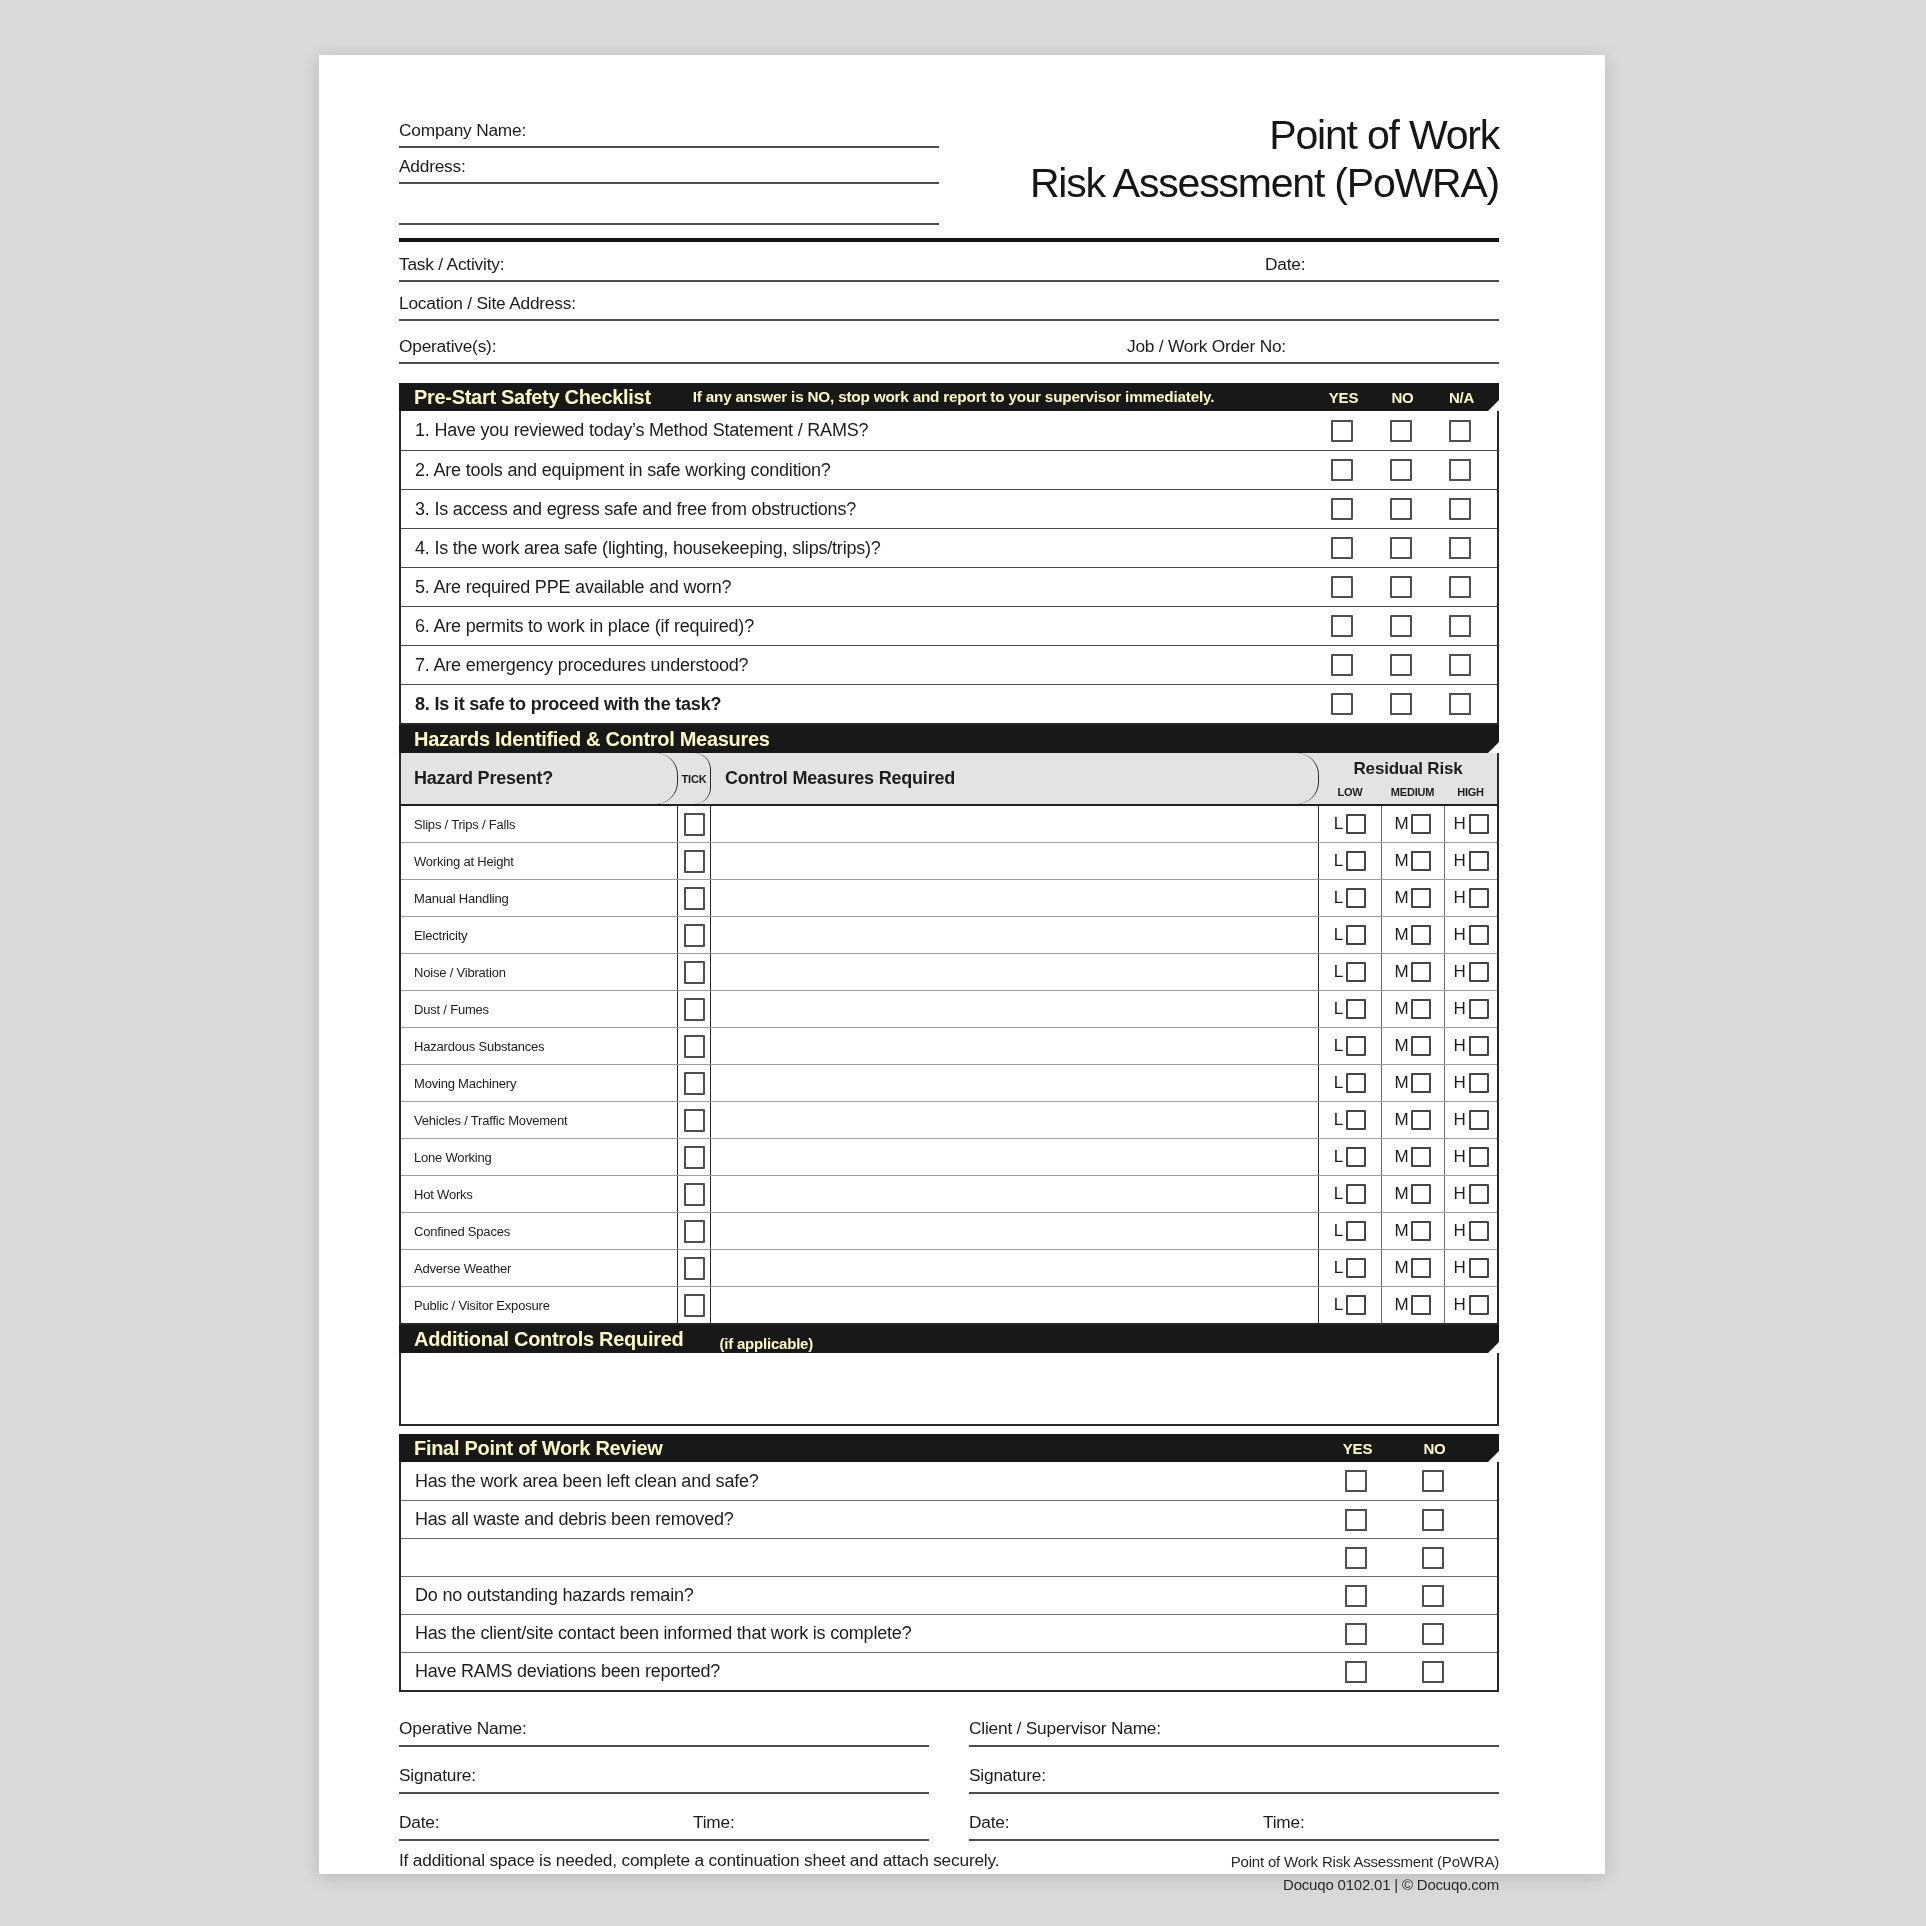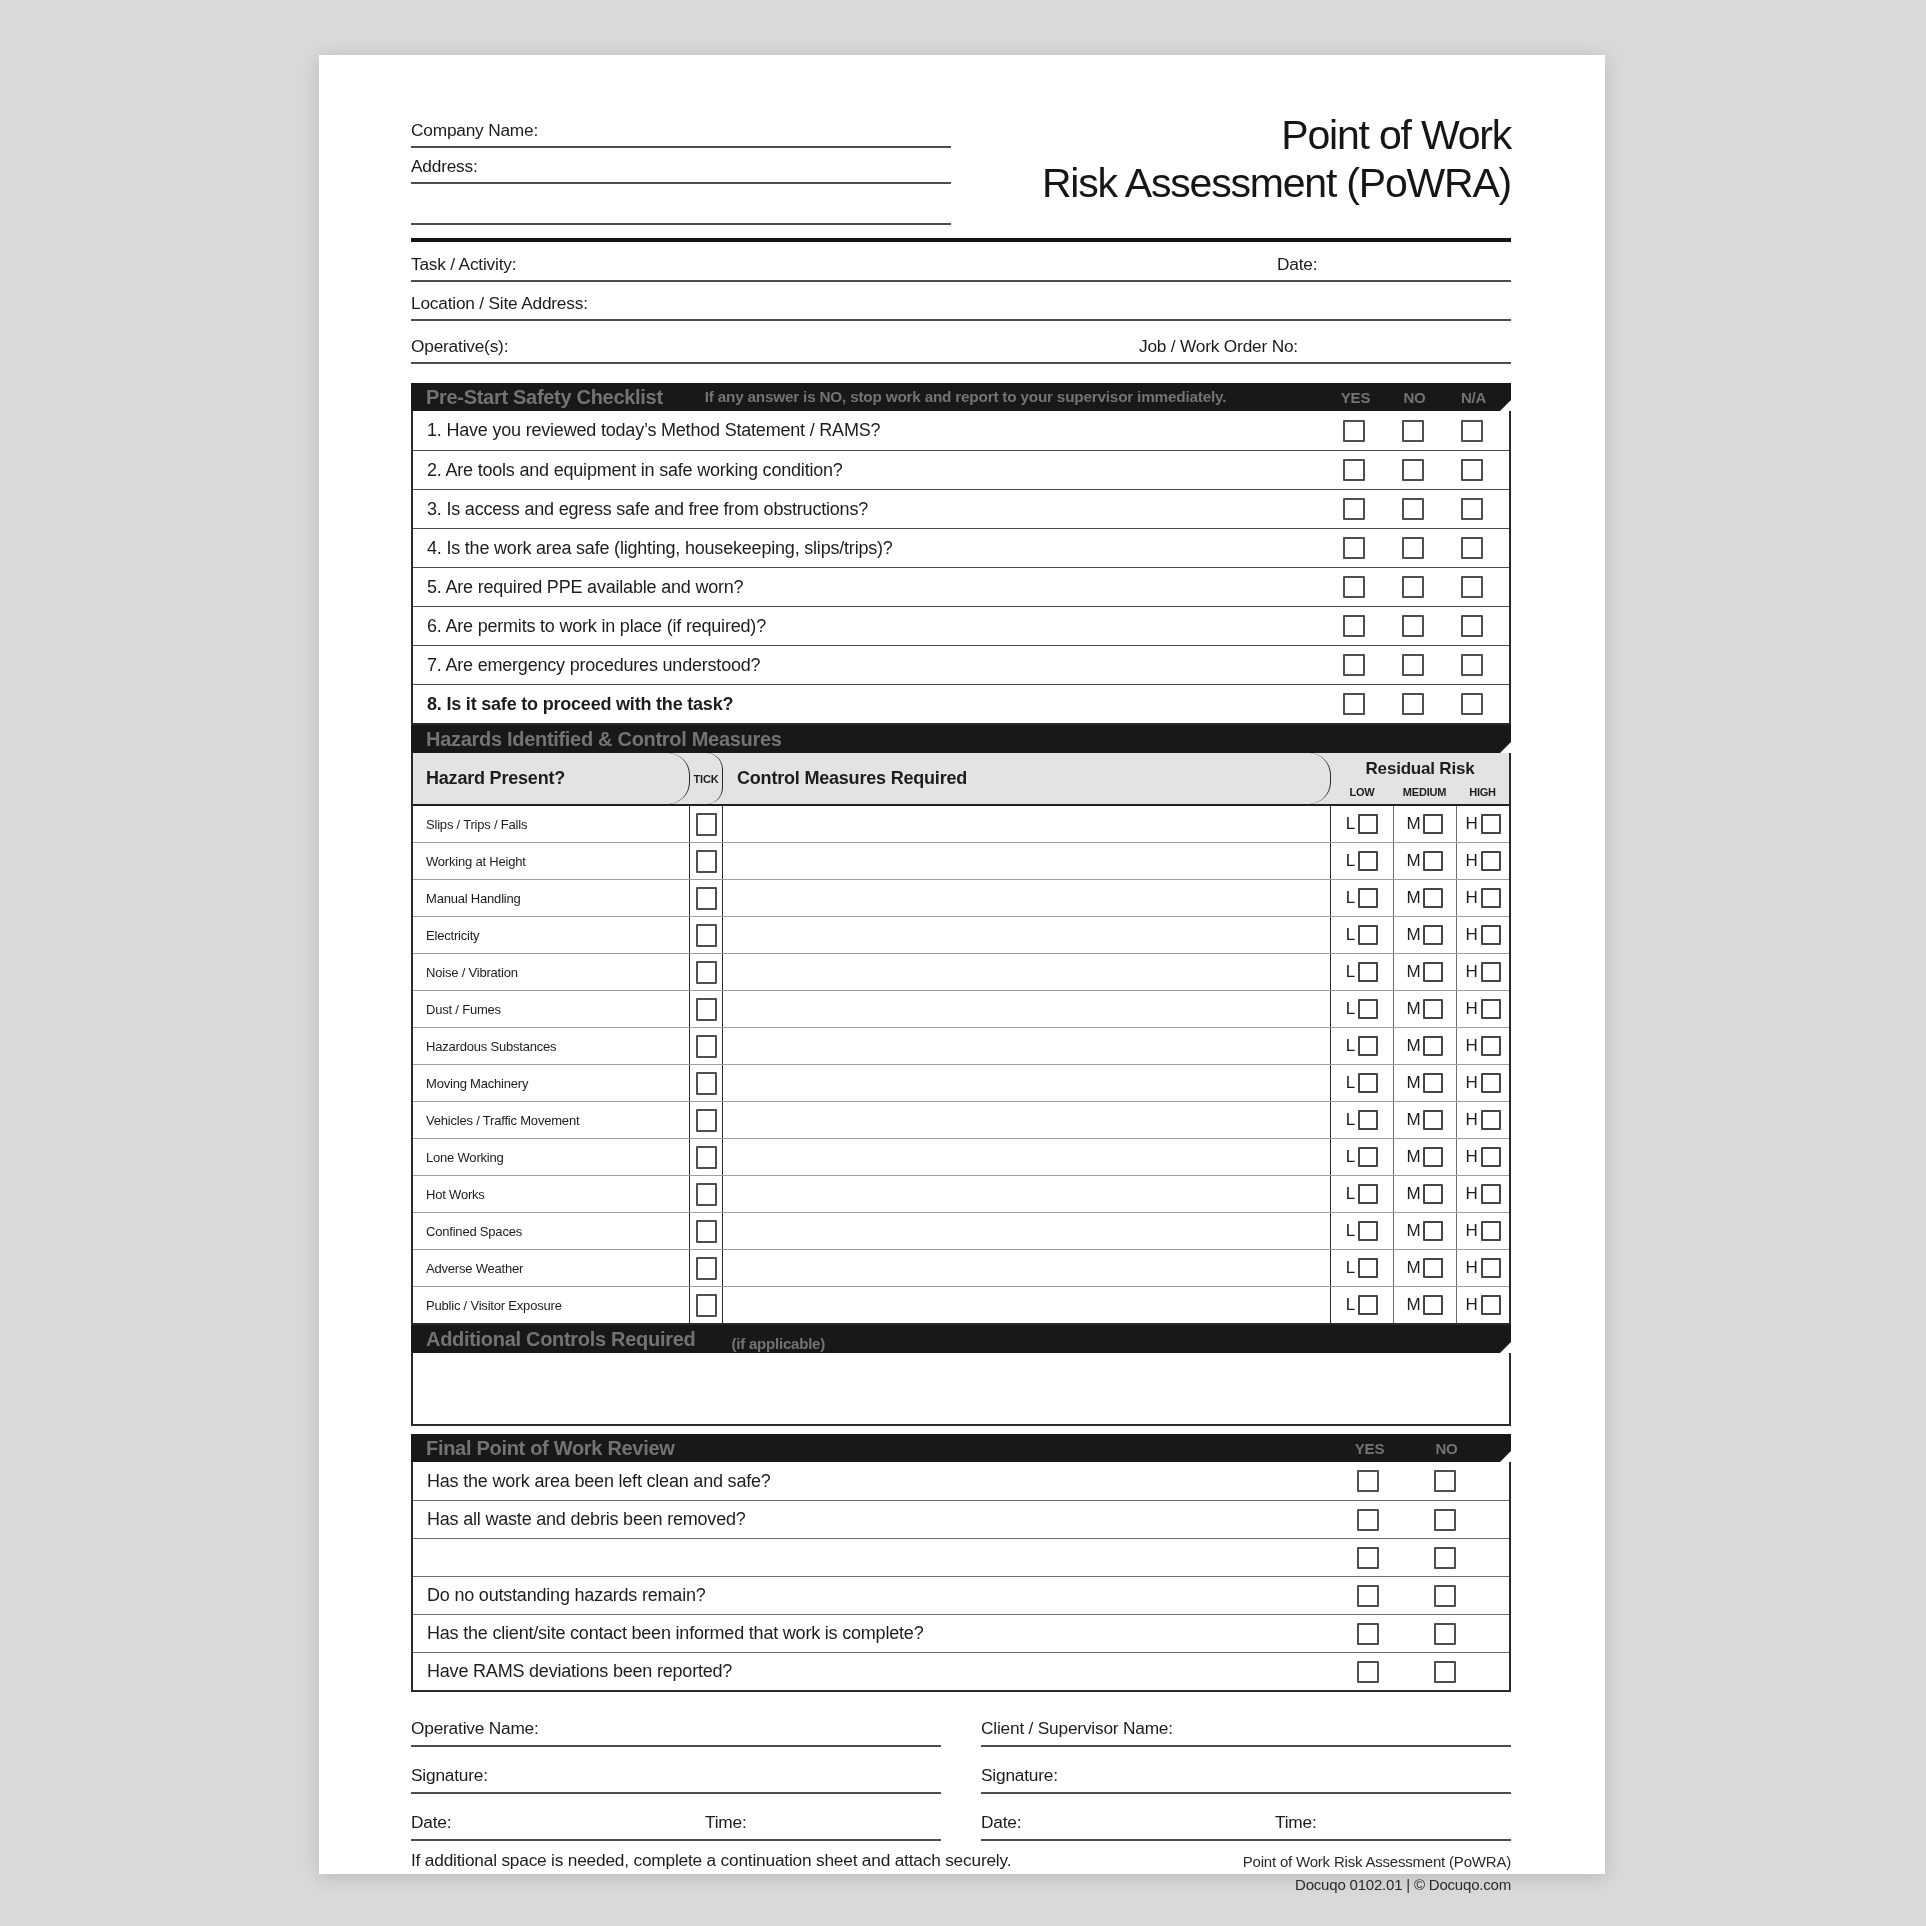--- a/index.html
+++ b/index.html
@@ -6,21 +6,21 @@
   body{
     width:1927px;height:1927px;position:relative;overflow:hidden;
     background:#d9d9d9;
     font-family:"Liberation Sans","DejaVu Sans",sans-serif;
     color:#1d1d1d;letter-spacing:-0.2px;
   }
   .page{
     position:absolute;left:319px;top:55px;width:1286px;height:1819px;
     background:#ffffff;box-shadow:0 3px 18px rgba(0,0,0,0.15);
   }
-  .content{position:absolute;left:92px;top:0;width:1100px;}
+  .content{position:absolute;left:80px;top:0;width:1100px;}
 
   
   .hdr{display:flex;padding-top:51px;}
   .hdr-left{width:540px;}
   .field{position:relative;border-bottom:2px solid #4d4d4d;display:flex;align-items:flex-end;padding-bottom:5px;box-sizing:border-box;}
   .lbl{font-size:17.3px;color:#1c1c1c;white-space:nowrap;}
   .f-company{height:42px;}
   .f-address{height:36px;}
   .f-blank{height:41px;}
   .hdr-right{flex:1;text-align:right;padding-top:6px;}
@@ -28,21 +28,21 @@
   .rule{height:4px;background:#141414;margin-top:13px;}
   .f-task{height:40px;}
   .f-loc{height:39px;}
   .f-oper{height:43px;}
   .abs-lbl{position:absolute;bottom:5px;}
   .at875{left:866px;}
   .at735{left:728px;}
 
   
   .bar{
-    height:28px;background:#181818;color:#737373;display:flex;align-items:center;
+    height:28px;background:#181818;color:#fef9c3;display:flex;align-items:center;
     padding-left:15px;box-sizing:border-box;
     clip-path:polygon(0 0,100% 0,100% calc(100% - 11px),calc(100% - 11px) 100%,0 100%);
   }
   .bar-title{font-size:20px;font-weight:700;letter-spacing:-0.3px;white-space:nowrap;}
   .bar-sub{font-size:15px;font-weight:700;margin-left:8px;white-space:nowrap;margin-top:8px;}
   .bar-warning{font-size:15.3px;font-weight:700;margin-left:42px;white-space:nowrap;}
   .bar-cols3{margin-left:auto;display:grid;grid-template-columns:repeat(3,59px);justify-items:center;padding-right:8px;font-weight:700;font-size:15px;}
   .bar-cols2{margin-left:auto;display:grid;grid-template-columns:repeat(2,77px);justify-items:center;padding-right:26px;font-weight:700;font-size:15px;}
 
   

